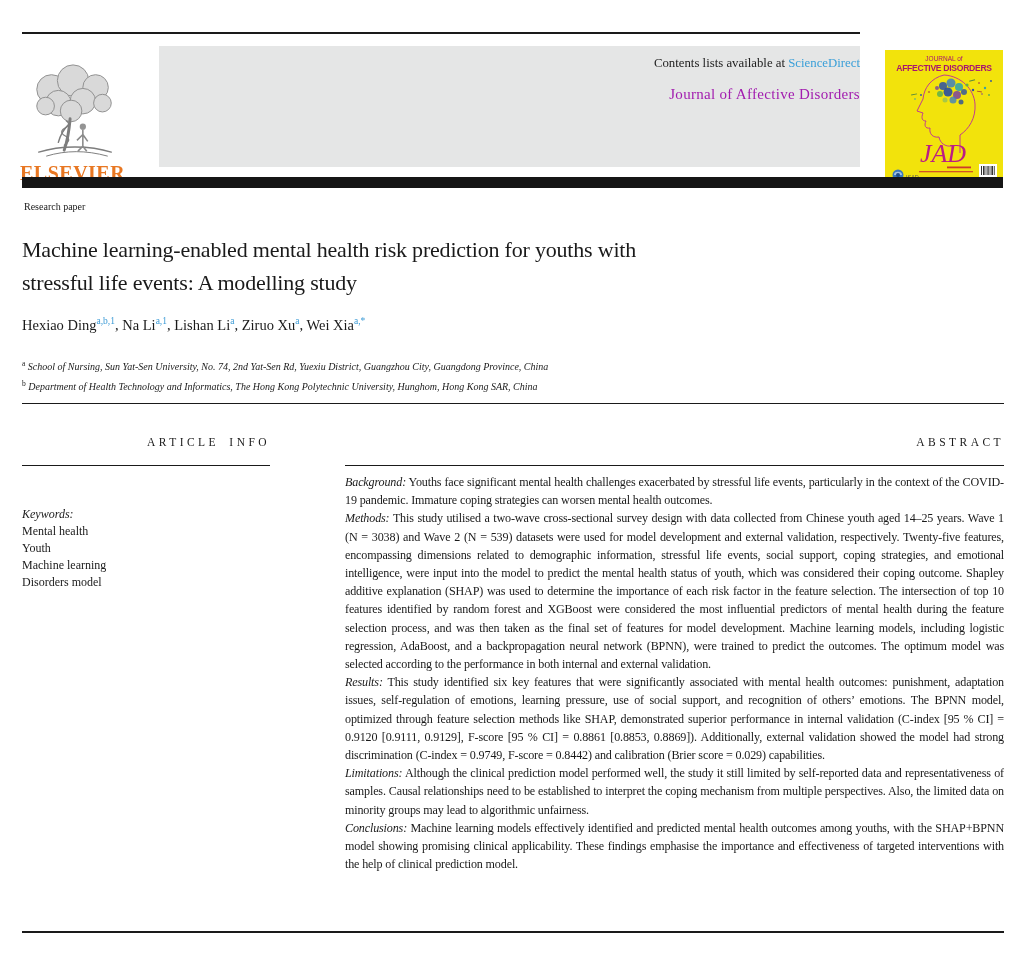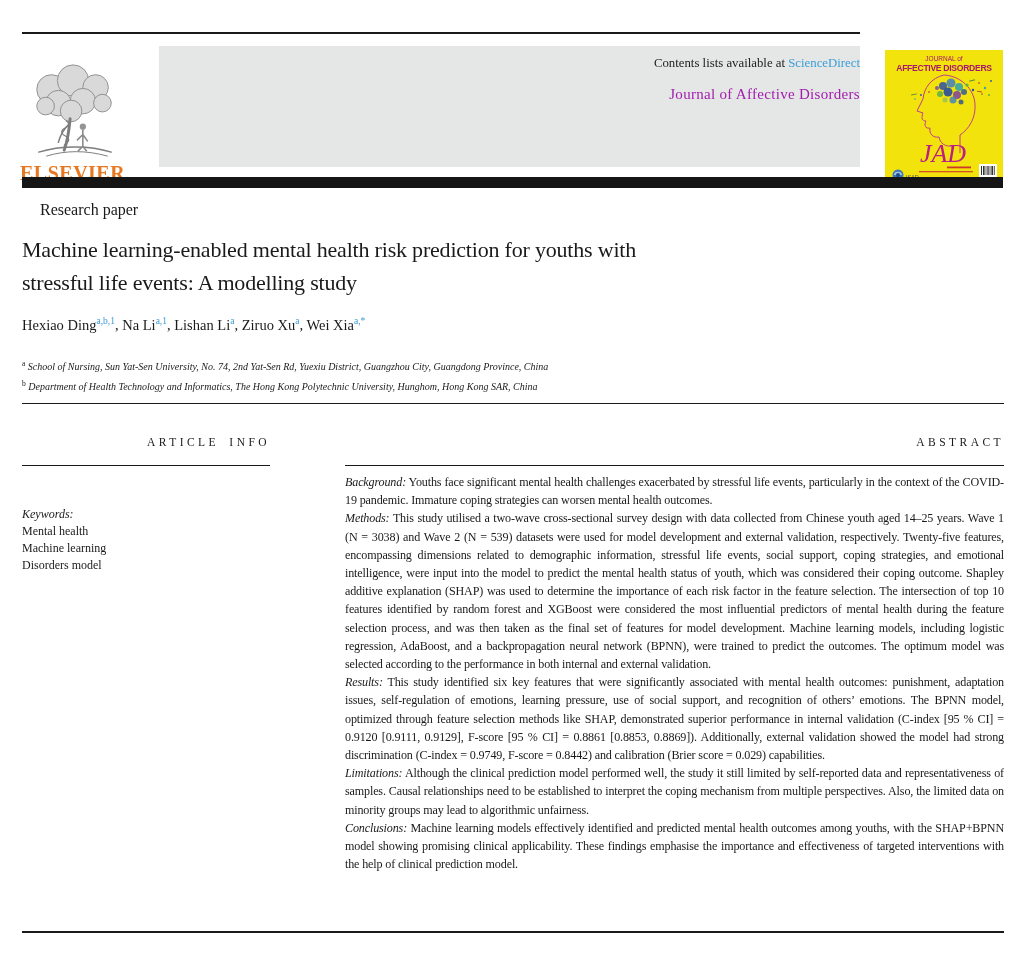--- a/index.html
+++ b/index.html
@@ -15,21 +15,21 @@
   .elsevier-text{font-size:20px;font-weight:600;color:#e87722;letter-spacing:0.5px;line-height:20px;margin-top:1px;}
 
   .gray-box{position:absolute;left:159px;top:46px;width:701px;height:121px;background:#e5e6e6;text-align:right;}
   .contents-line{position:absolute;top:10px;left:0;width:100%;font-size:12.8px;color:#222;}
   .journal-title{position:absolute;top:40px;left:0;width:100%;font-size:15px;color:#a21caf;letter-spacing:0.3px;}
   .homepage-line{position:absolute;top:96px;left:0;width:100%;font-family:"Liberation Sans","DejaVu Sans",sans-serif;font-size:12.5px;color:#3c4043;}
   .link{color:#3a9fd8;text-decoration:none;cursor:pointer;}
 
   .cover{position:absolute;left:885px;top:50px;width:118px;height:135px;}
 
-  .research-paper{position:absolute;left:40px;top:201px;font-size:16px;text-align:right;}
+  .research-paper{position:absolute;left:24px;top:201px;font-size:10px;text-align:right;}
   .title{position:absolute;left:22px;top:234px;margin:0;font-weight:normal;font-size:22px;line-height:32.5px;letter-spacing:-0.2px;}
   .authors{position:absolute;left:22px;top:316px;font-size:14.5px;}
   .authors sup{color:#3c9bd6;font-size:9.5px;margin-left:0;}
   .affils{position:absolute;left:22px;top:356px;font-size:10px;line-height:16.5px;}
   .affils sup{font-size:7.5px;}
   .it{font-style:italic;margin-top:40px;}
 
   .col-heading{font-size:11.5px;letter-spacing:0.30em;word-spacing:0.35em;line-height:15px;
                border-bottom:1.2px solid #1a1a1a;padding-bottom:15px;text-align:right;}
   .info-col{position:absolute;left:22px;top:435px;width:248px;}
@@ -156,20 +156,21 @@
     <div><sup>b</sup> <span class="it">Department of Health Technology and Informatics, The Hong Kong Polytechnic University, Hunghom, Hong Kong SAR, China</span></div>
   </div>
 
   <div class="rule mid-rule"></div>
 
   <div class="info-col">
     <div class="col-heading">ARTICLE INFO</div>
     <div class="keywords">
       <div class="it">Keywords:</div>
       <div>Mental health</div>
+      <div>Youth</div>
       <div>Machine learning</div>
       <div>Disorders model</div>
     </div>
   </div>
 
   <div class="abs-col">
     <div class="col-heading">ABSTRACT</div>
     <div class="abs-body">
       <p class="abs-sec"><i>Background:</i><span> Youths face significant mental health challenges exacerbated by stressful life events, particularly in the context of the COVID-19 pandemic. Immature coping strategies can worsen mental health outcomes.</span></p>
       <p class="abs-sec"><i>Methods:</i><span> This study utilised a two-wave cross-sectional survey design with data collected from Chinese youth aged 14–25 years. Wave 1 (N = 3038) and Wave 2 (N = 539) datasets were used for model development and external validation, respectively. Twenty-five features, encompassing dimensions related to demographic information, stressful life events, social support, coping strategies, and emotional intelligence, were input into the model to predict the mental health status of youth, which was considered their coping outcome. Shapley additive explanation (SHAP) was used to determine the importance of each risk factor in the feature selection. The intersection of top 10 features identified by random forest and XGBoost were considered the most influential predictors of mental health during the feature selection process, and was then taken as the final set of features for model development. Machine learning models, including logistic regression, AdaBoost, and a backpropagation neural network (BPNN), were trained to predict the outcomes. The optimum model was selected according to the performance in both internal and external validation.</span></p>

